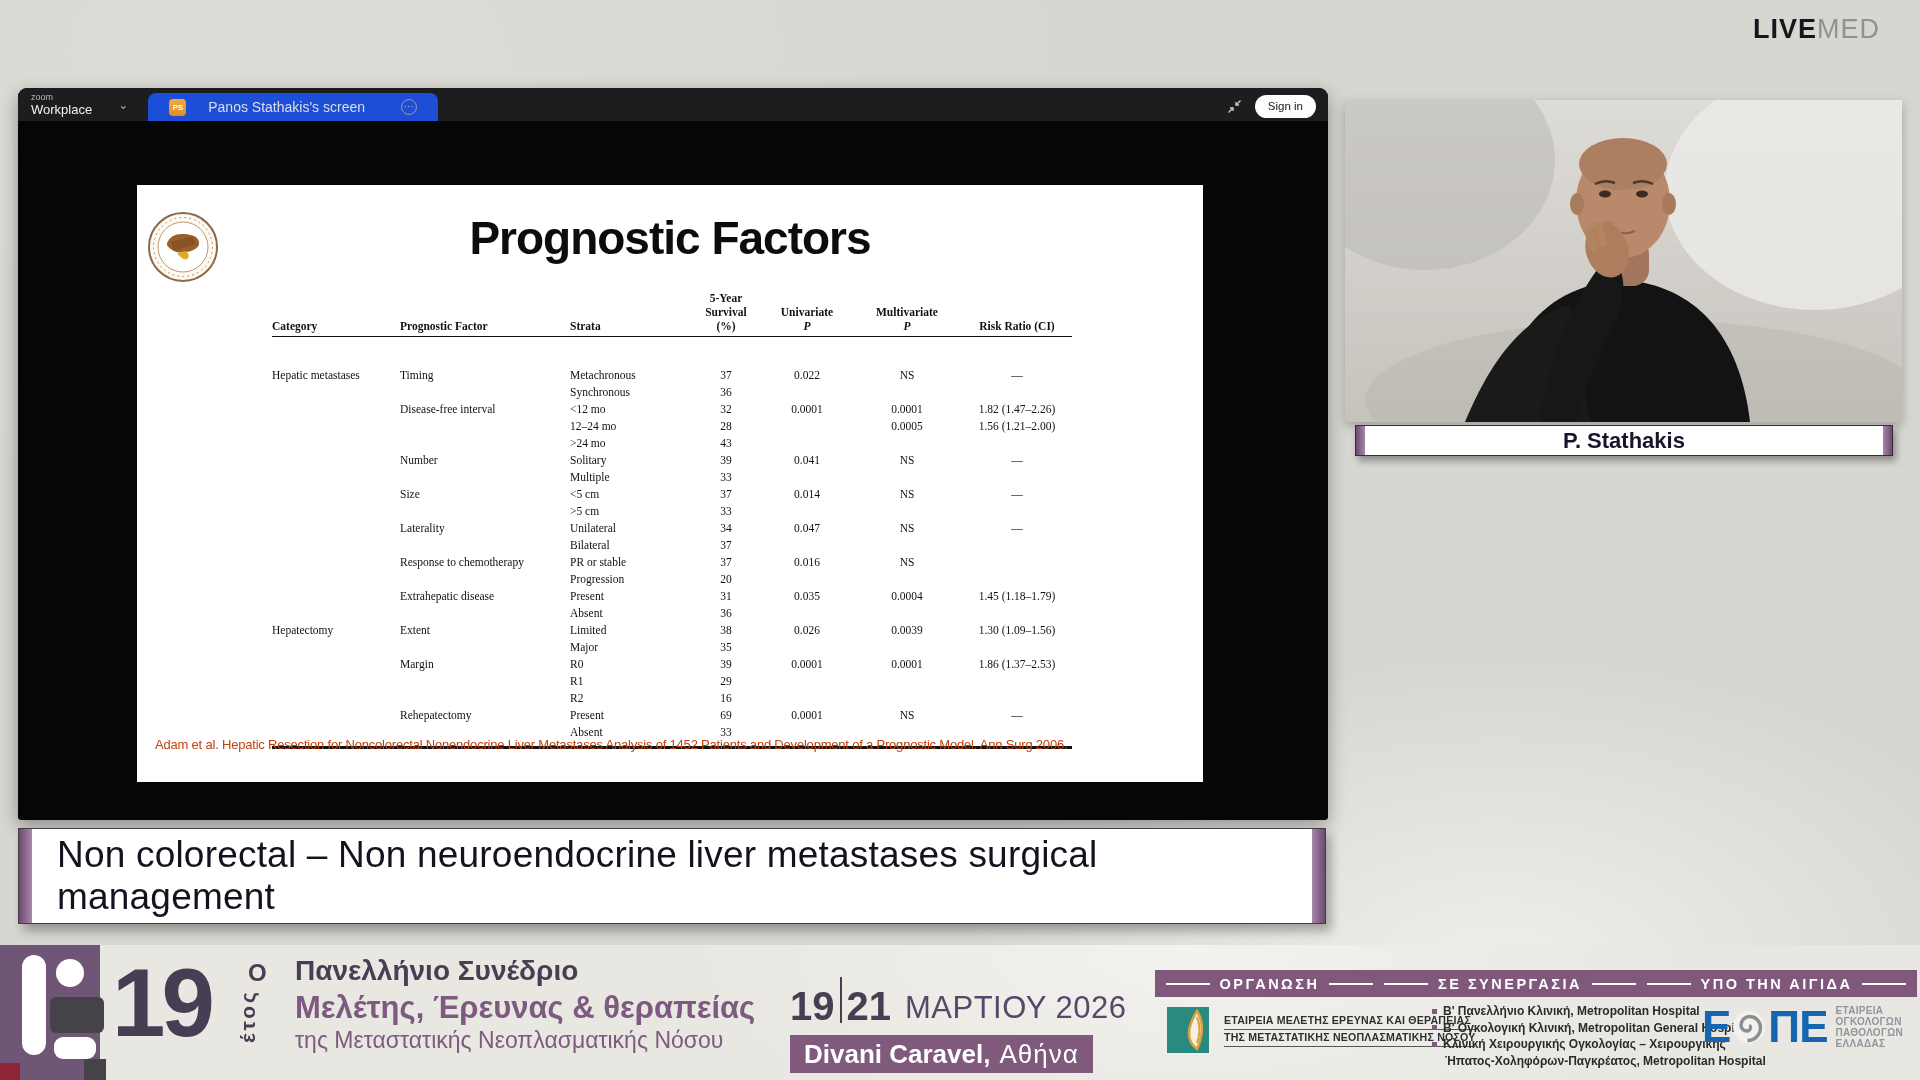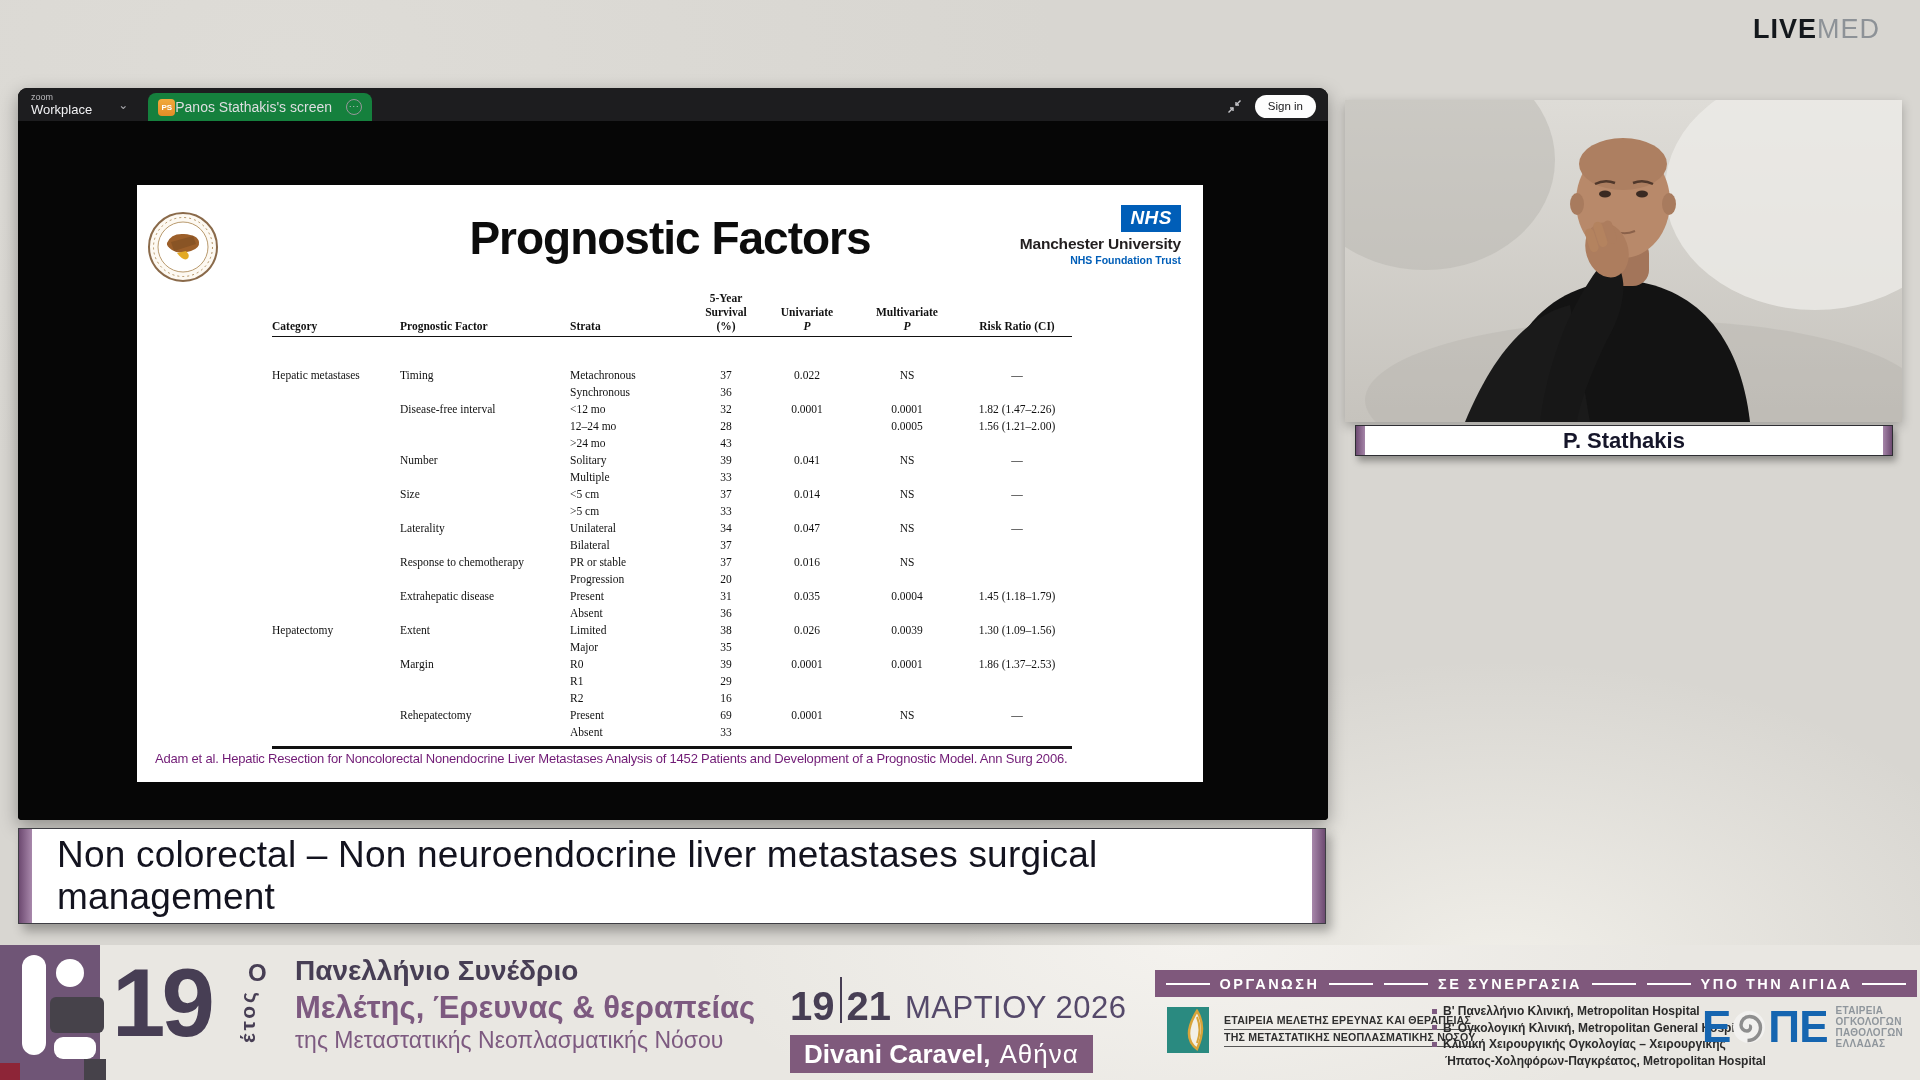--- a/index.html
+++ b/index.html
@@ -27,21 +27,21 @@
   .zoom-titlebar {
     position:absolute; left:0; top:0; right:0; height:33px;
     background:#1d1d1f; border-radius:9px 9px 0 0; display:flex; align-items:center;
   }
   .zw-brand { margin-left:13px; line-height:1; }
   .zw-brand .z1 { display:block; font-size:9px; color:#b9b9bc; }
   .zw-brand .z2 { display:block; font-size:13px; color:#f2f2f4; margin-top:1px; }
   .zw-chevron { color:#a7a7ab; font-size:12px; margin-left:26px; margin-right:20px; }
   .zw-tab {
     align-self:flex-end; height:28px; display:flex; align-items:center;
-    background:#15803d; border-radius:8px 8px 0 0; padding:0 10px; gap:0; min-width:168px;
+    background:#1d4ed8; border-radius:8px 8px 0 0; padding:0 21px; gap:22px; min-width:168px;
   }
   .zw-avatar {
     width:17px; height:17px; border-radius:4px; background:linear-gradient(#f2a93c,#e28d27);
     color:#fff; font-size:8px; font-weight:bold; display:flex; align-items:center; justify-content:center;
   }
   .zw-tab-label { color:#dedee1; font-size:14px; white-space:nowrap; }
   .zw-ellipsis {
     width:16px; height:16px; border:1px solid #97979b; border-radius:50%;
     color:#c9c9cd; font-size:9px; line-height:13px; text-align:center; letter-spacing:.5px; margin-left:14px;
   }
@@ -79,21 +79,21 @@
   .hcell.center { text-align:center; }
   .it { font-style:italic; }
   .hrule { border-bottom:1.5px solid #111; margin-top:3px; }
   .trows { margin-top:30px; }
   .trow { display:grid; grid-template-columns:128px 170px 120px 72px 90px 110px 110px; height:17px; }
   .tcell { font-size:11.5px; line-height:17px; white-space:nowrap; }
   .trow .c0, .trow .c1, .trow .c2 { text-align:left; }
   .trow .c3, .trow .c4, .trow .c5, .trow .c6 { text-align:center; }
   .brule { margin-top:5px; border-top:1px solid #111; height:3px; border-bottom:2.5px solid #111; }
   .citation {
-    position:absolute; left:18px; top:566px; font-size:13px; color:#701a75;
+    position:absolute; left:18px; top:552px; font-size:13px; color:#c2410c;
     font-family:"Liberation Sans", sans-serif; letter-spacing:-.2px; white-space:nowrap;
   }
 
   
   .speaker-video {
     position:absolute; left:1345px; top:100px; width:557px; height:322px;
     background:linear-gradient(#d6d4cf,#c9c6c0); overflow:hidden;
     box-shadow:0 4px 10px rgba(0,0,0,.25);
   }
   .name-plate {
@@ -203,25 +203,20 @@
       <div class="slide">
         <svg class="soc-logo" viewBox="0 0 72 72">
           <circle cx="36" cy="36" r="34" fill="#fdf9f2" stroke="#8a6a4a" stroke-width="2"></circle>
           <circle cx="36" cy="36" r="25" fill="#ffffff" stroke="#b99a6e" stroke-width="1"></circle>
           <path d="M20 32 q4 -10 17 -9 q14 1 15 8 q1 6 -8 9 q-12 4 -19 -1 q-6 -4 -5 -7z" fill="#9c5f2a"></path>
           <path d="M24 31 l22 -6 l3 8 l-22 7z" fill="#7a4a20" opacity=".55"></path>
           <path d="M30 42 q6 8 10 6 q4 -3 -1 -8z" fill="#e3a924"></path>
           <circle cx="36" cy="36" r="29.5" fill="none" stroke="#a07840" stroke-width=".8" stroke-dasharray="2 3"></circle>
         </svg>
         <div class="slide-title">Prognostic Factors</div>
-        <div class="nhs-block">
-          <span class="nhs-box">NHS</span>
-          <div class="nhs-org">Manchester University</div>
-          <div class="nhs-sub">NHS Foundation Trust</div>
-        </div>
 
         <div class="ptable">
           <div class="thead">
             <div class="hcell left">Category</div>
             <div class="hcell left">Prognostic Factor</div>
             <div class="hcell left">Strata</div>
             <div class="hcell center">
               <span class="hl">5-Year</span>
               <span class="hl">Survival</span>
               <span class="hl">(%)</span>

